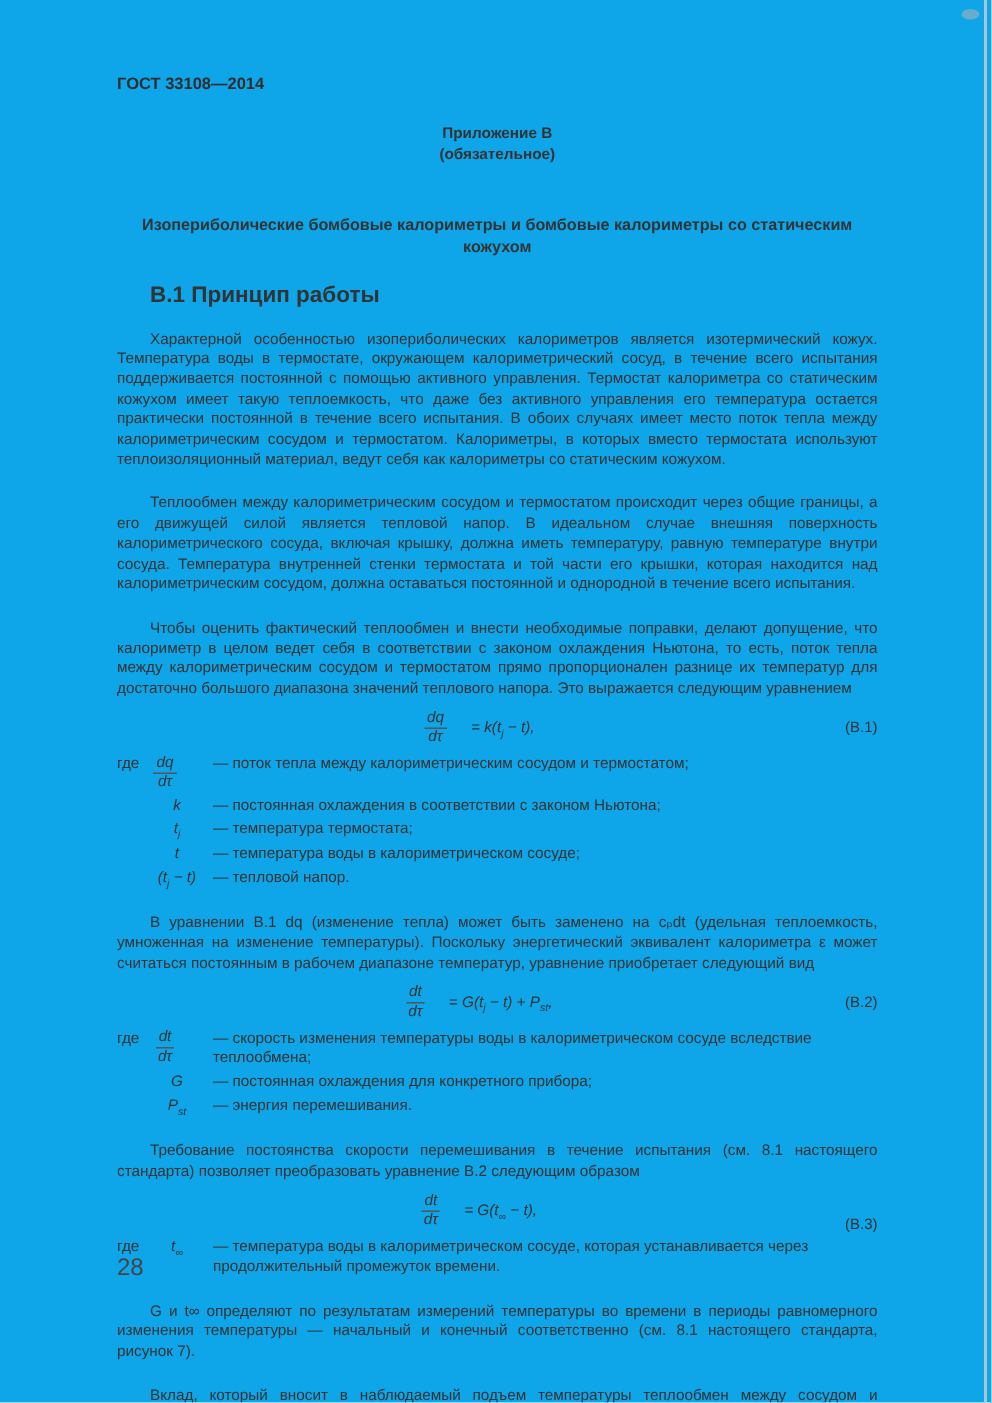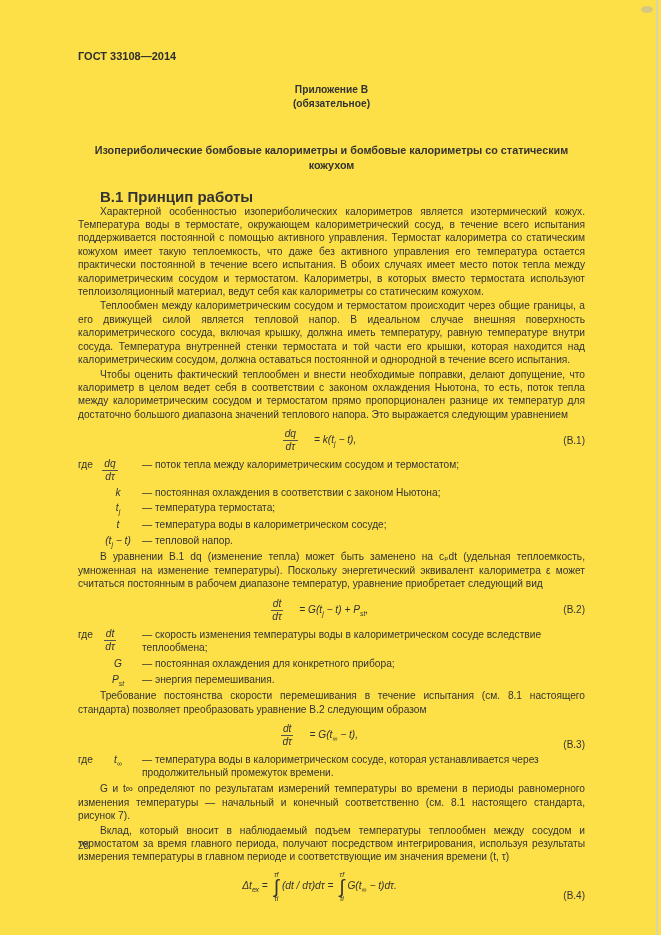--- a/index.html
+++ b/index.html
@@ -1,46 +1,46 @@
 <!DOCTYPE html>
 <html><head>
 <meta charset="utf-8">
 <style>
   html,body { margin:0; padding:0; background:#ffffff; }
   .page {
-    width:661px; height:935px; background:#fde047; position:relative;
+    width:661px; height:935px; background:#0ea5e9; position:relative;
     box-sizing:border-box; padding:50px 76px 0 78px;
     font-family:"Liberation Sans","DejaVu Sans",sans-serif;
     color:#333; font-size:10.2px; line-height:13.4px;
     overflow:hidden;
   }
   .doc-header { font-weight:bold; font-size:11px; color:#2e2e2e; }
   .appendix { text-align:center; font-weight:bold; }
   .appendix.first { margin-top:20px; }
   .title { text-align:center; font-weight:bold; margin-top:33px; font-size:10.8px; line-height:15px; }
   .heading { font-weight:bold; margin-top:17px; text-indent:22px; font-size:15px; }
-  .para { margin:1px 0 0 0; text-align:justify; text-indent:22px; }
+  .para { margin:16px 0 0 0; text-align:justify; text-indent:22px; }
   .eq-row { position:relative; display:flex; justify-content:center; align-items:center; margin:7px 24px 5px 0; }
   .math { font-style:italic; white-space:nowrap; }
   .mpart { font-style:italic; }
   .eq-label { position:absolute; right:-24px; font-style:normal; font-size:10px; color:#333; }
   .eq-label.low { top:60%; }
   .frac { display:inline-block; vertical-align:middle; text-align:center; line-height:1.15; margin-right:16px; }
   .frac .num { display:block; border-bottom:1px solid #555; padding:0 2px 0.5px 2px; }
   .frac .den { display:block; }
   sub { font-size:7px; font-style:italic; line-height:1; }
   .integral { display:inline-flex; flex-direction:column; align-items:center; line-height:1; vertical-align:middle; margin:0 3px; }
   .integral .lim { font-size:7px; font-style:italic; }
   .integral .glyph { font-size:19px; font-style:normal; line-height:0.9; }
   .defs { margin:3px 0 2px 0; }
   .def-row { display:flex; align-items:flex-start; margin:2.5px 0; }
   .def-where { width:22px; flex:none; }
   .def-sym { min-width:36px; flex:none; text-align:center; font-style:italic; margin-right:6px; }
   .def-text { flex:1; }
-  .page-number { position:absolute; left:78px; top:839px; font-size:10px; color:#444; }
+  .page-number { position:absolute; left:78px; top:839px; font-size:16px; color:#444; }
   .scan-edge { position:absolute; right:3px; top:0; width:2px; height:100%; background:#cfcfcf; opacity:0.8; }
   .scan-mark { position:absolute; right:8px; top:6px; width:12px; height:7px; background:#b5b5b5; border-radius:50%; opacity:0.55; }
 </style>
 </head>
 <body>
 
 <div class="page">
 
   <div class="doc-header">ГОСТ 33108—2014</div>
 

